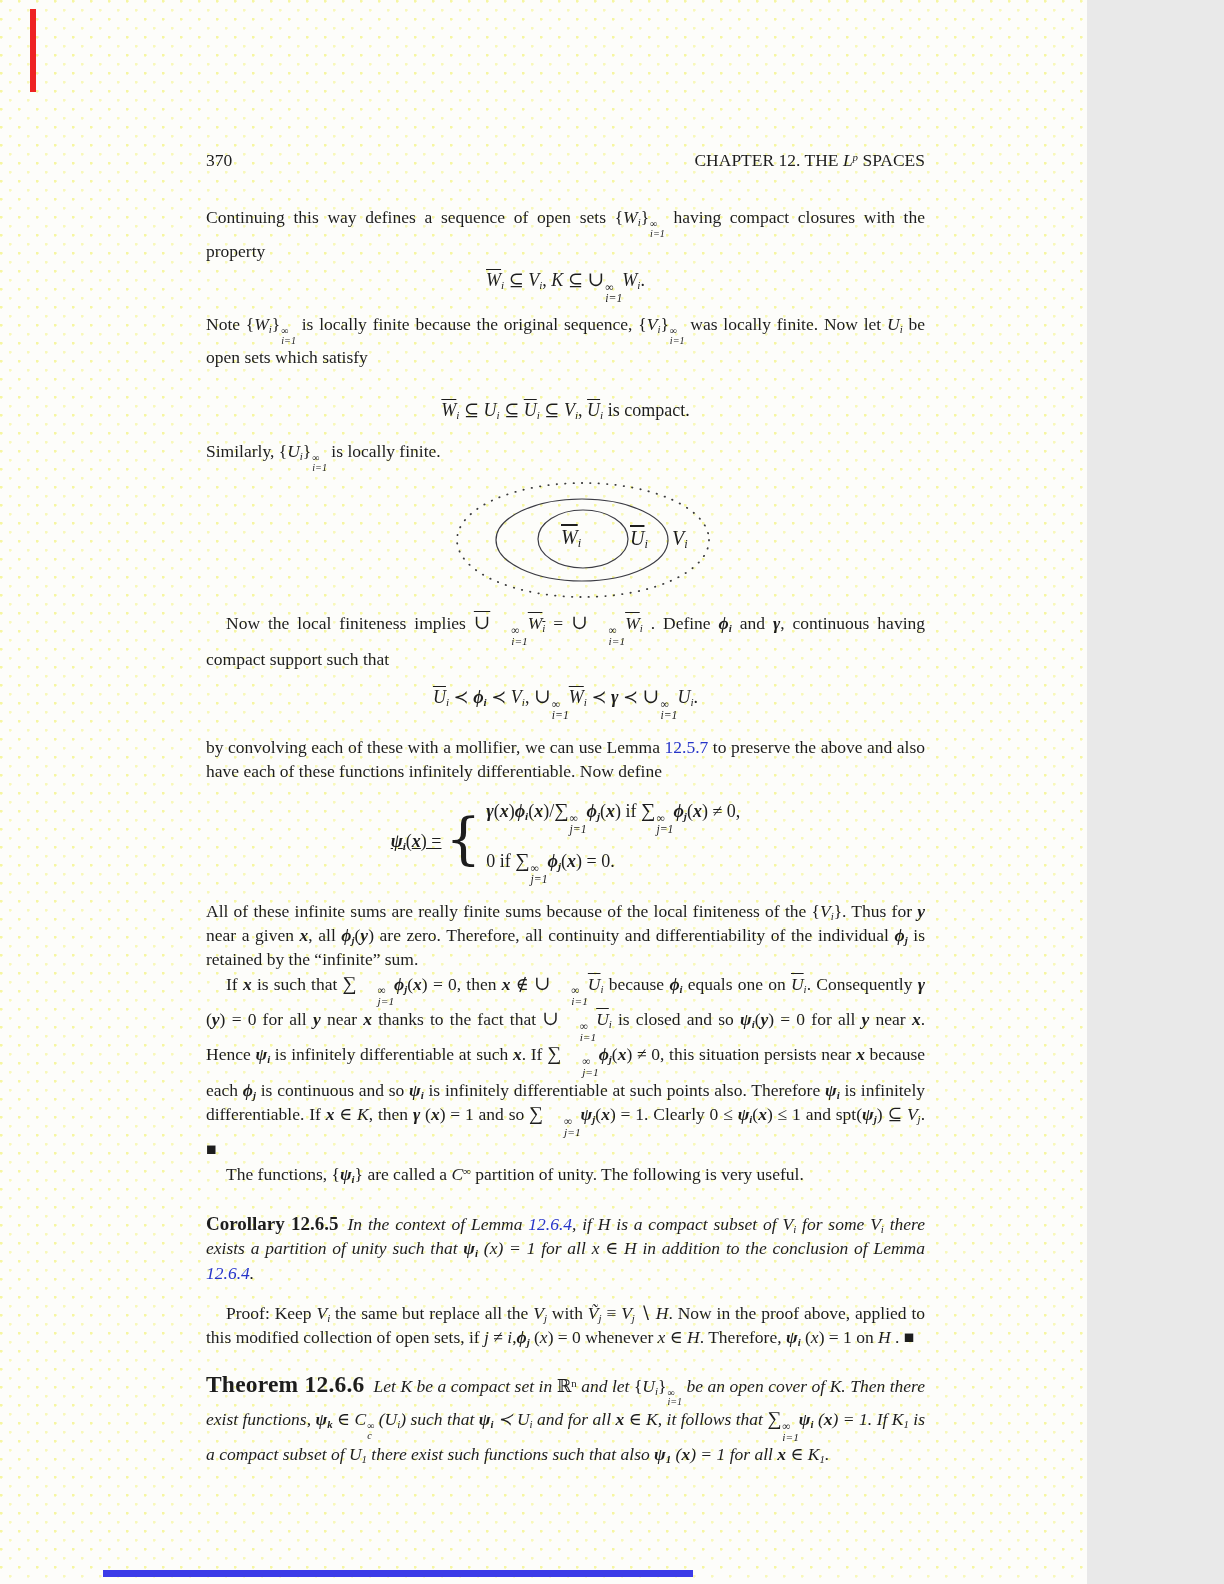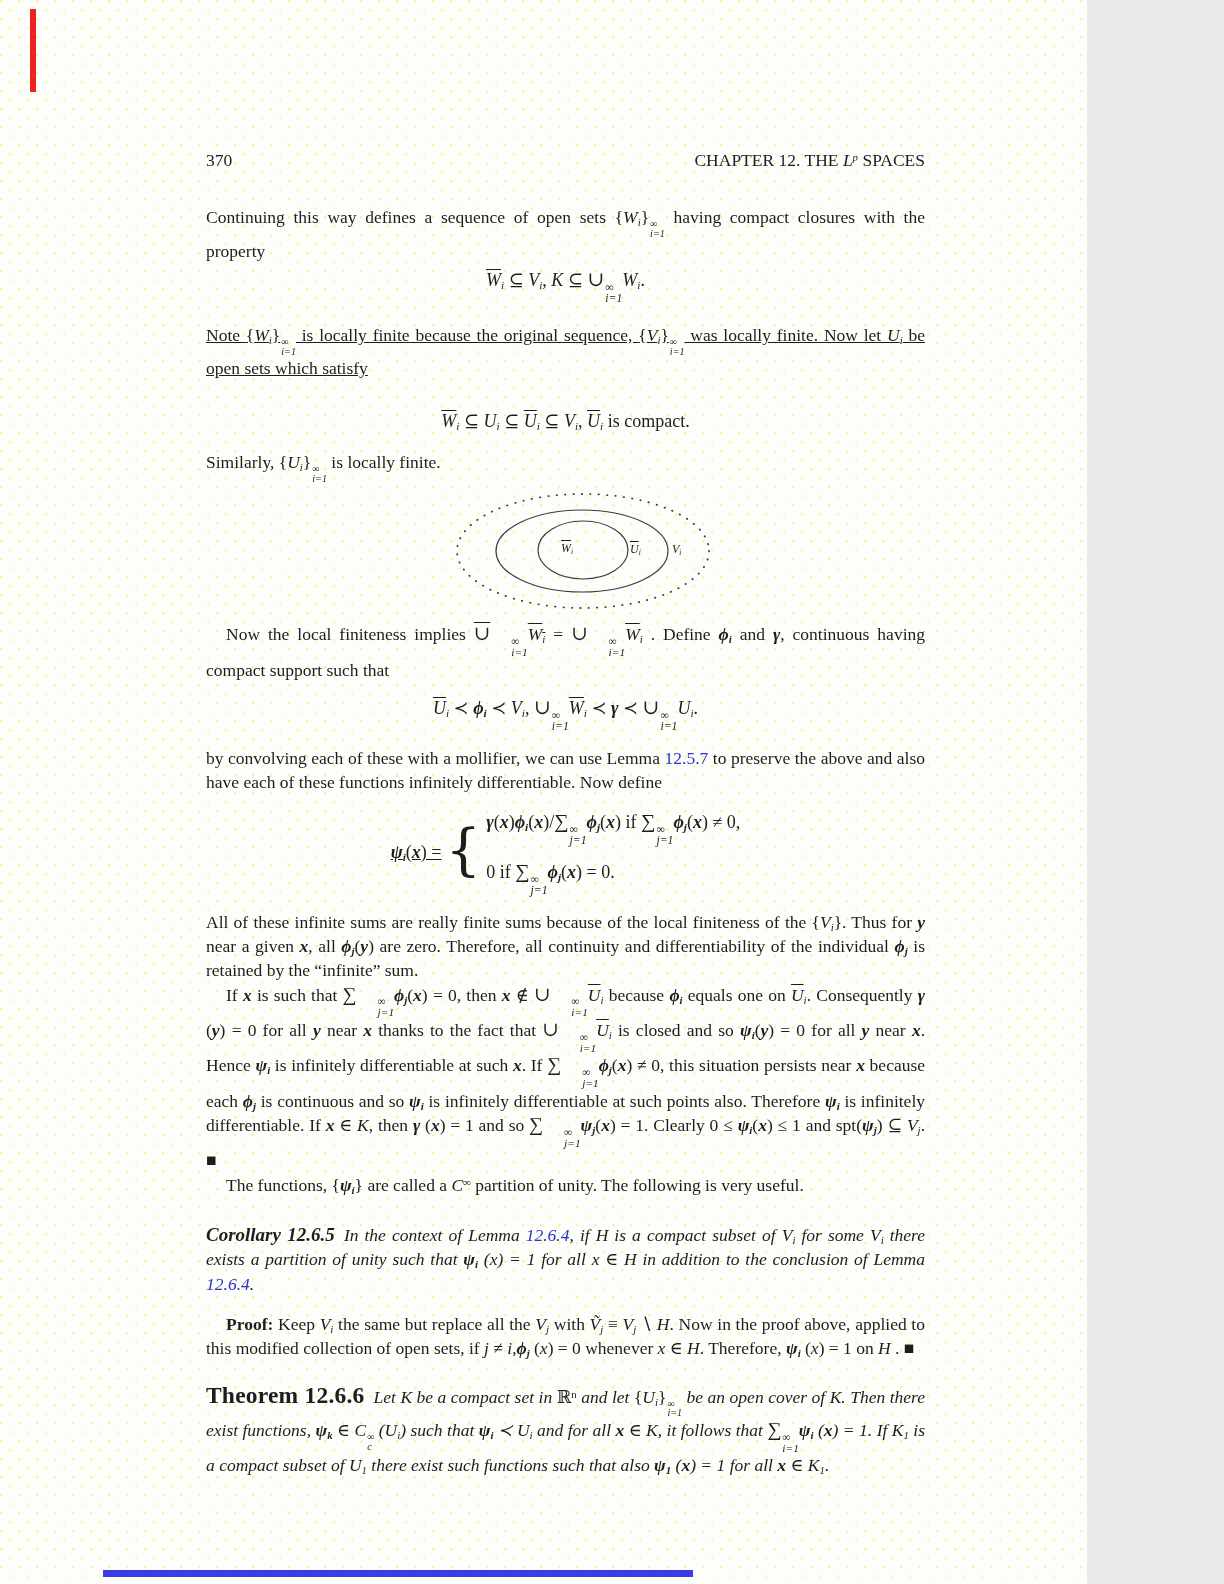--- a/index.html
+++ b/index.html
@@ -15,54 +15,54 @@
     font-family:"Liberation Serif","DejaVu Serif",serif;
     color:#1d1d1d;
   }
   .textcol{position:absolute;left:206px;top:149px;width:719px;}
   .hdr{display:flex;justify-content:space-between;align-items:baseline;font-size:17.5px;line-height:22px;}
   p{margin:0;text-align:justify;font-size:17.5px;line-height:24.3px;}
   .ind{text-indent:20px;}
   .disp{text-align:center;font-size:18px;line-height:26px;}
   .m-p1{margin-top:34px;}
   .m-f1{margin-top:4px;}
-  .m-p2{margin-top:19px;text-decoration:underline;}
+  .m-p2{margin-top:8px;}
   .m-f2{margin-top:27px;}
   .m-p3{margin-top:16px;}
   .m-diag{margin-top:5px;}
   .m-p4{margin-top:8px;}
   .m-f3{margin-top:13px;}
   .m-p5{margin-top:14px;}
   .m-f4{margin-top:14px;}
   .m-p6{margin-top:14px;}
   .m-cor{margin-top:26px;}
   .m-proof{margin-top:16px;}
   .m-thm{margin-top:22px;}
   .it{font-style:italic;}
   .up{font-style:normal;}
-  .bf{font-weight:bold;}
+  .bf{font-weight:normal;}
   .bfit{font-weight:600;font-style:italic;}
   .lk{color:#2634c8;}
   .ov{text-decoration:overline;}
   .op{font-size:1.12em;line-height:1;}
   sub{font-size:0.62em;font-style:italic;line-height:0;vertical-align:-0.28em;}
   sup{font-size:0.62em;line-height:0;vertical-align:0.5em;}
   .st{display:inline-flex;flex-direction:column;align-items:flex-start;
       vertical-align:-0.42em;font-size:0.58em;line-height:0.95;margin-left:1px;font-style:normal;}
   .st .stp{display:block;}
   .st .stb{display:block;font-style:italic;}
   .thmbody{font-style:italic;}
-  .corhead{font-size:19px;font-weight:bold;margin-right:9px;font-style:italic;}
+  .corhead{font-size:19px;font-weight:bold;margin-right:9px;}
   .thmhead{font-size:23.5px;font-weight:bold;margin-right:9px;letter-spacing:0.2px;}
   .casewrap{display:flex;justify-content:center;align-items:center;}
   .brace{font-size:56px;font-weight:400;line-height:0.85;margin:0 5px 4px 4px;font-family:"DejaVu Serif",serif;}
   .cases{display:inline-flex;flex-direction:column;text-align:left;gap:13px;font-size:18px;line-height:26px;}
   .diagram{position:relative;width:280px;height:126px;margin-left:237px;}
   .diagram svg{position:absolute;left:0;top:0;}
-  .dlabel{position:absolute;font-size:12px;line-height:20px;}
+  .dlabel{position:absolute;font-size:20px;line-height:20px;}
   .lab-w{left:118px;top:50px;}
   .lab-u{left:187px;top:51px;}
   .lab-v{left:229px;top:51px;}
   .red-mark{position:absolute;left:30px;top:9px;width:6px;height:83px;background:#ee2222;}
   .blue-mark{position:absolute;left:103px;top:1570px;width:590px;height:7px;background:#3b3be8;}
 </style>
 </head>
 <body>
 
 <div class="page">

